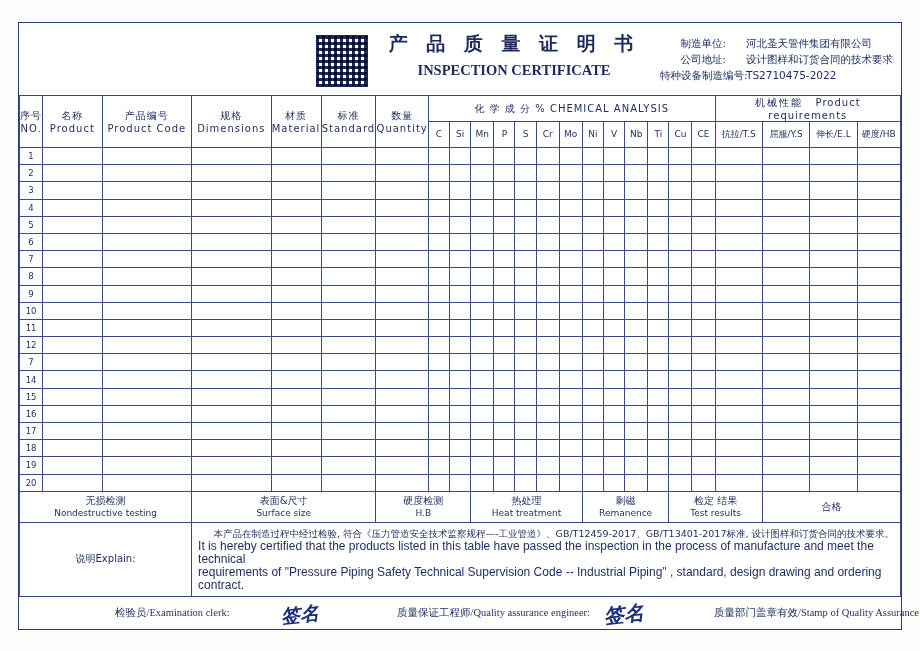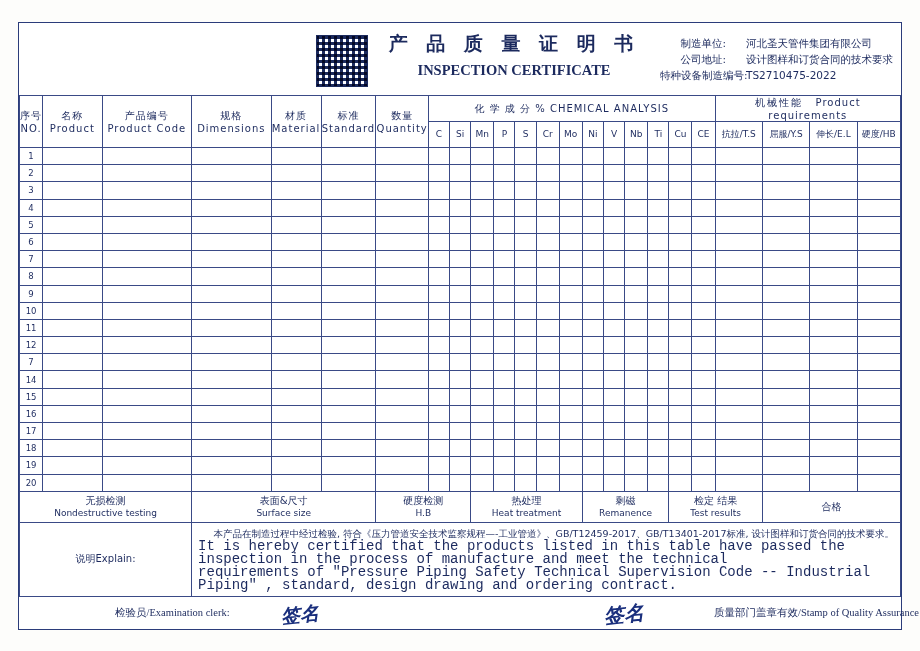--- a/index.html
+++ b/index.html
@@ -75,21 +75,21 @@
   .rown{height:16.2px;}
   .rown td{height:16.2px;}
   .idx{font-size:8.5px;}
   .foot1 td{height:30px;line-height:12px;font-size:9.5px;}
   .foot1 .cn{display:block;font-size:10px;}
   .foot1 .en{display:block;font-size:9px;}
   .explain-cell{
     text-align:left;padding:4px 6px;font-size:9.5px;line-height:13px;
   }
   .explain-cell .l1{font-family:"DejaVu Sans", sans-serif;text-align:right;}
-  .explain-cell .l2,.explain-cell .l3{font-family:Liberation Mono, monospace;font-size:14px;}
+  .explain-cell .l2,.explain-cell .l3{font-family:Liberation Sans, sans-serif;font-size:12px;}
   .explain-lbl{font-size:10px;}
   .sign{
     position:relative;
     height:44px;
     font-size:10.5px;
     font-family:"Liberation Serif", serif;
   }
   .sign .s{position:absolute;top:9px;white-space:nowrap;}
   .sig-mark{
     position:absolute;
@@ -748,17 +748,18 @@
           <div class="l2">It is hereby certified that the products listed in this table have passed the inspection in the process of manufacture and meet the technical</div>
           <div class="l3">requirements of "Pressure Piping Safety Technical Supervision Code -- Industrial Piping" , standard, design drawing and ordering contract.</div>
         </td>
       </tr>
     </tbody>
   </table>
 
   <div class="sign">
     <div class="s" style="left:96px">检验员/Examination clerk:</div>
     <div class="sig-mark sig1">签名</div>
+    <div class="s" style="left:378px">质量保证工程师/Quality assurance engineer:</div>
     <div class="sig-mark sig2">签名</div>
     <div class="s" style="left:695px">质量部门盖章有效/Stamp of Quality Assurance</div>
   </div>
 
 </div>
 
 </body></html>

